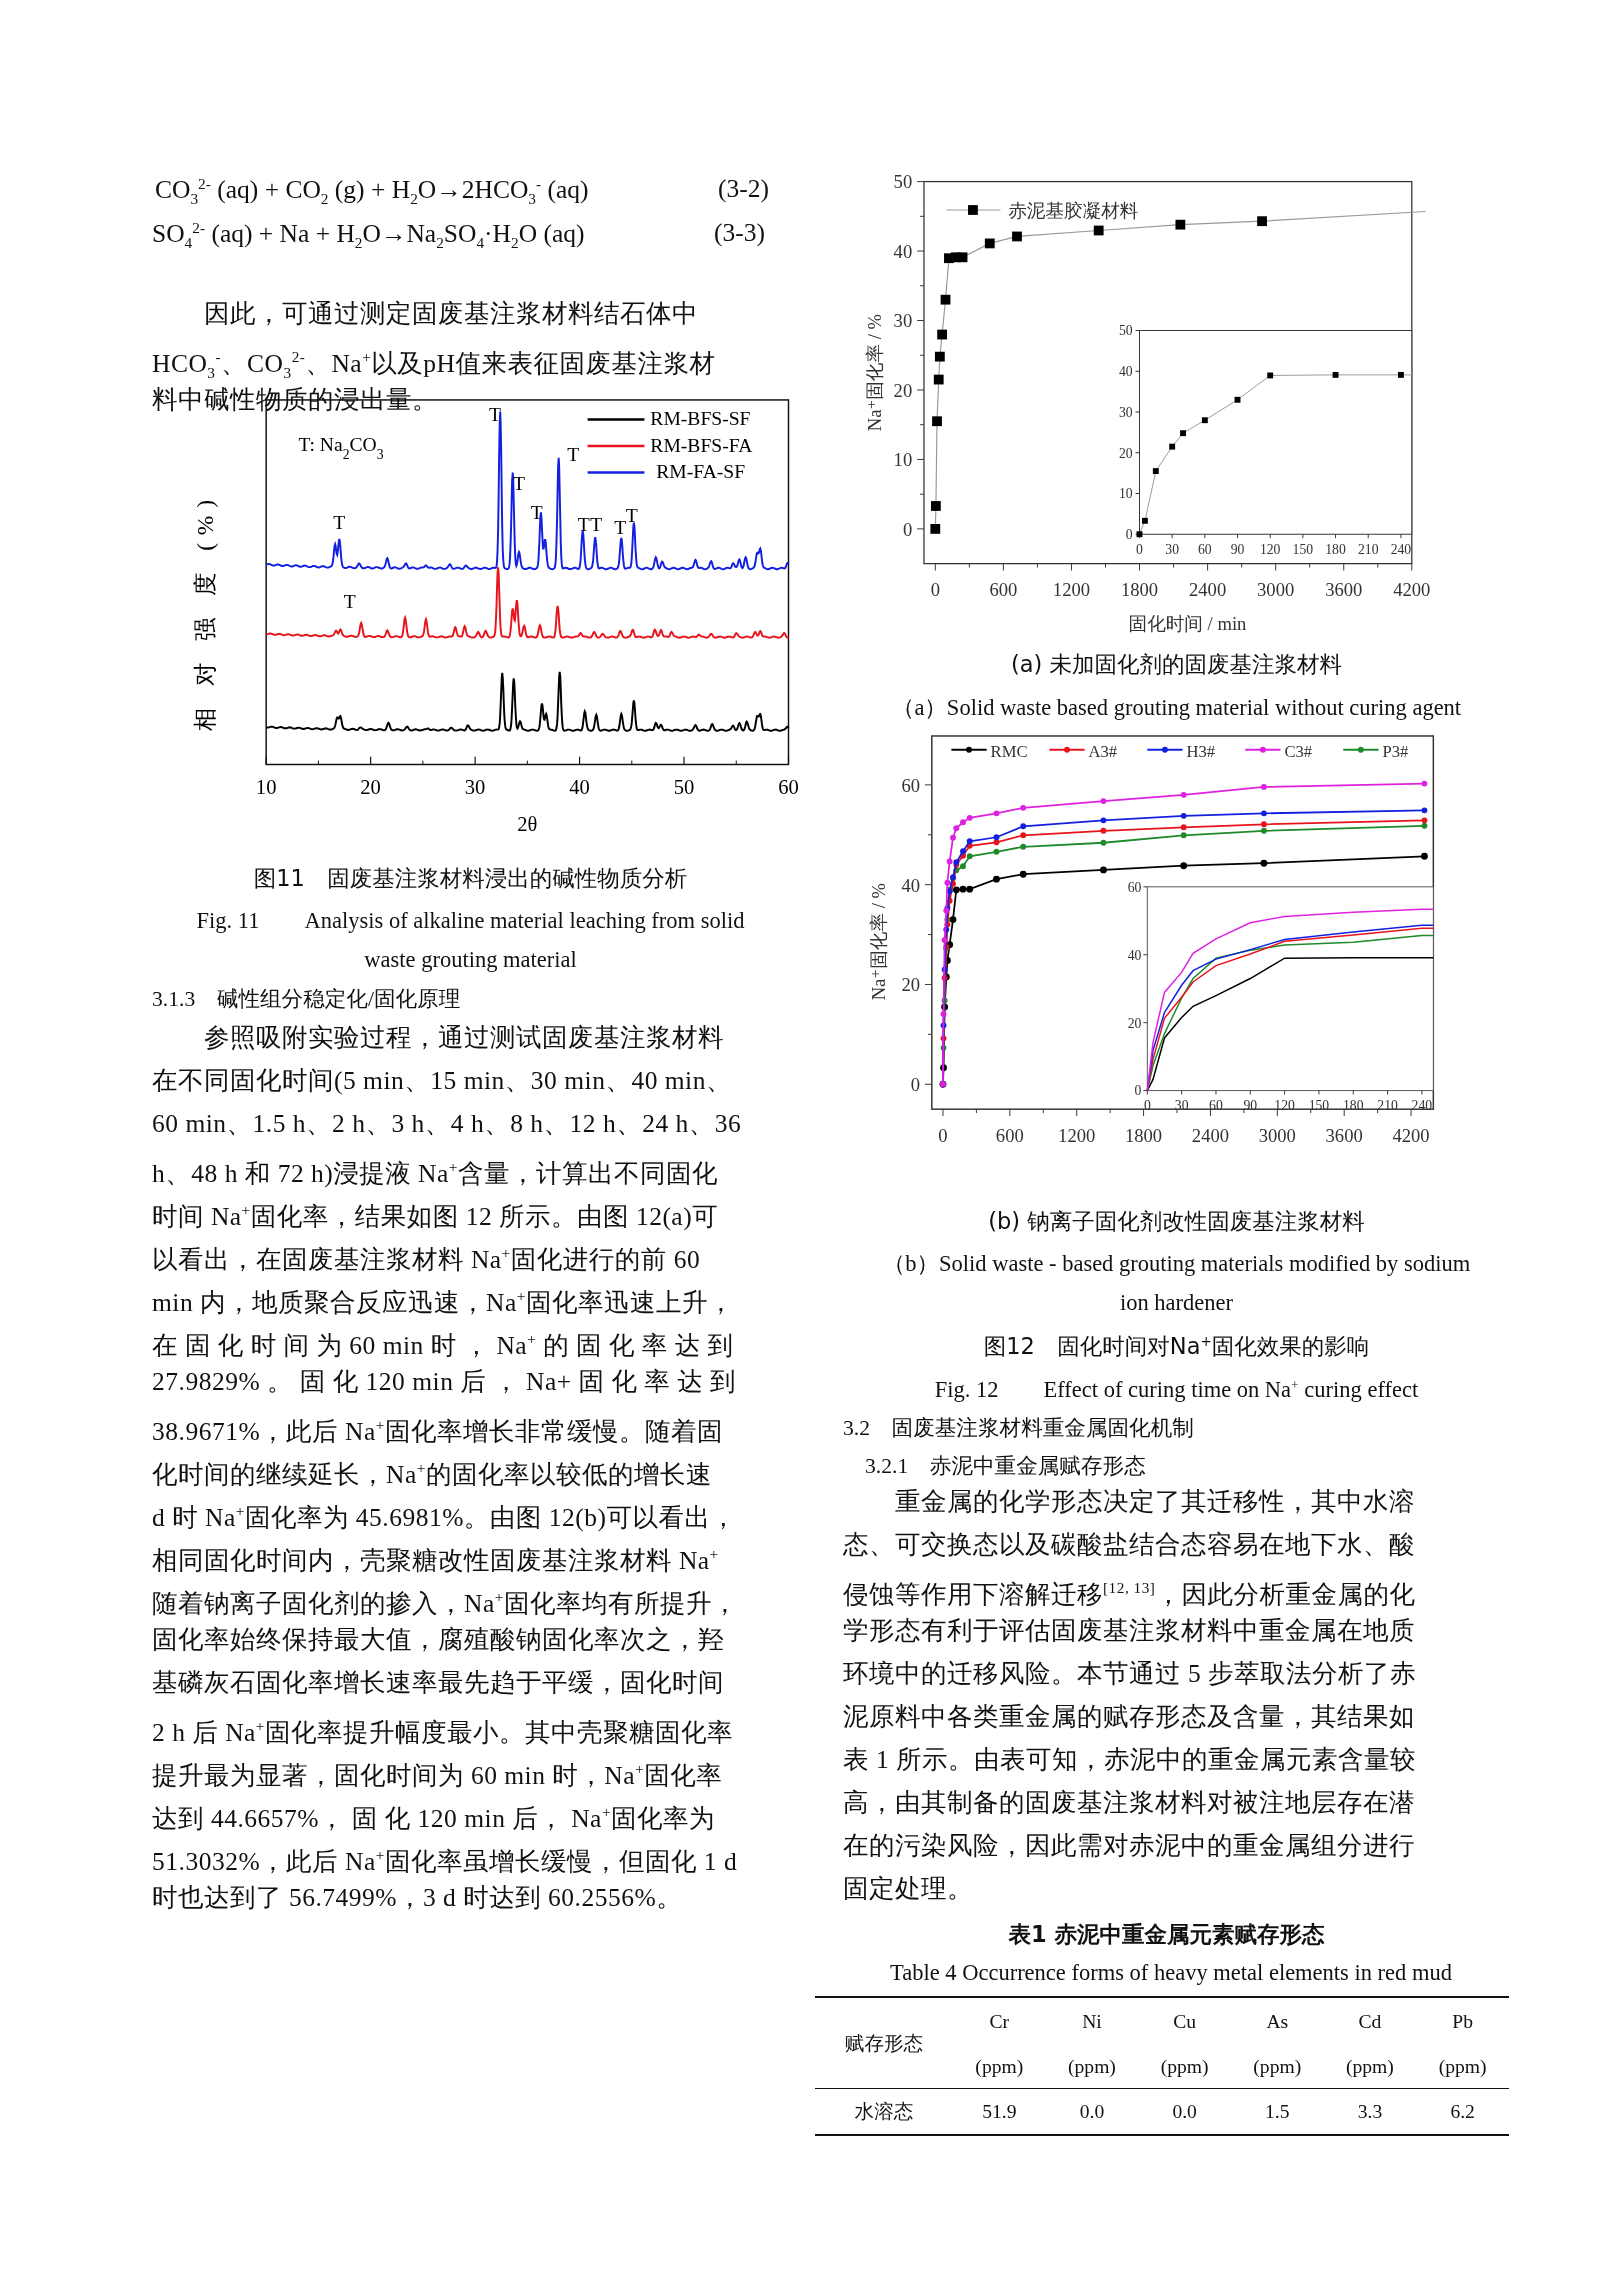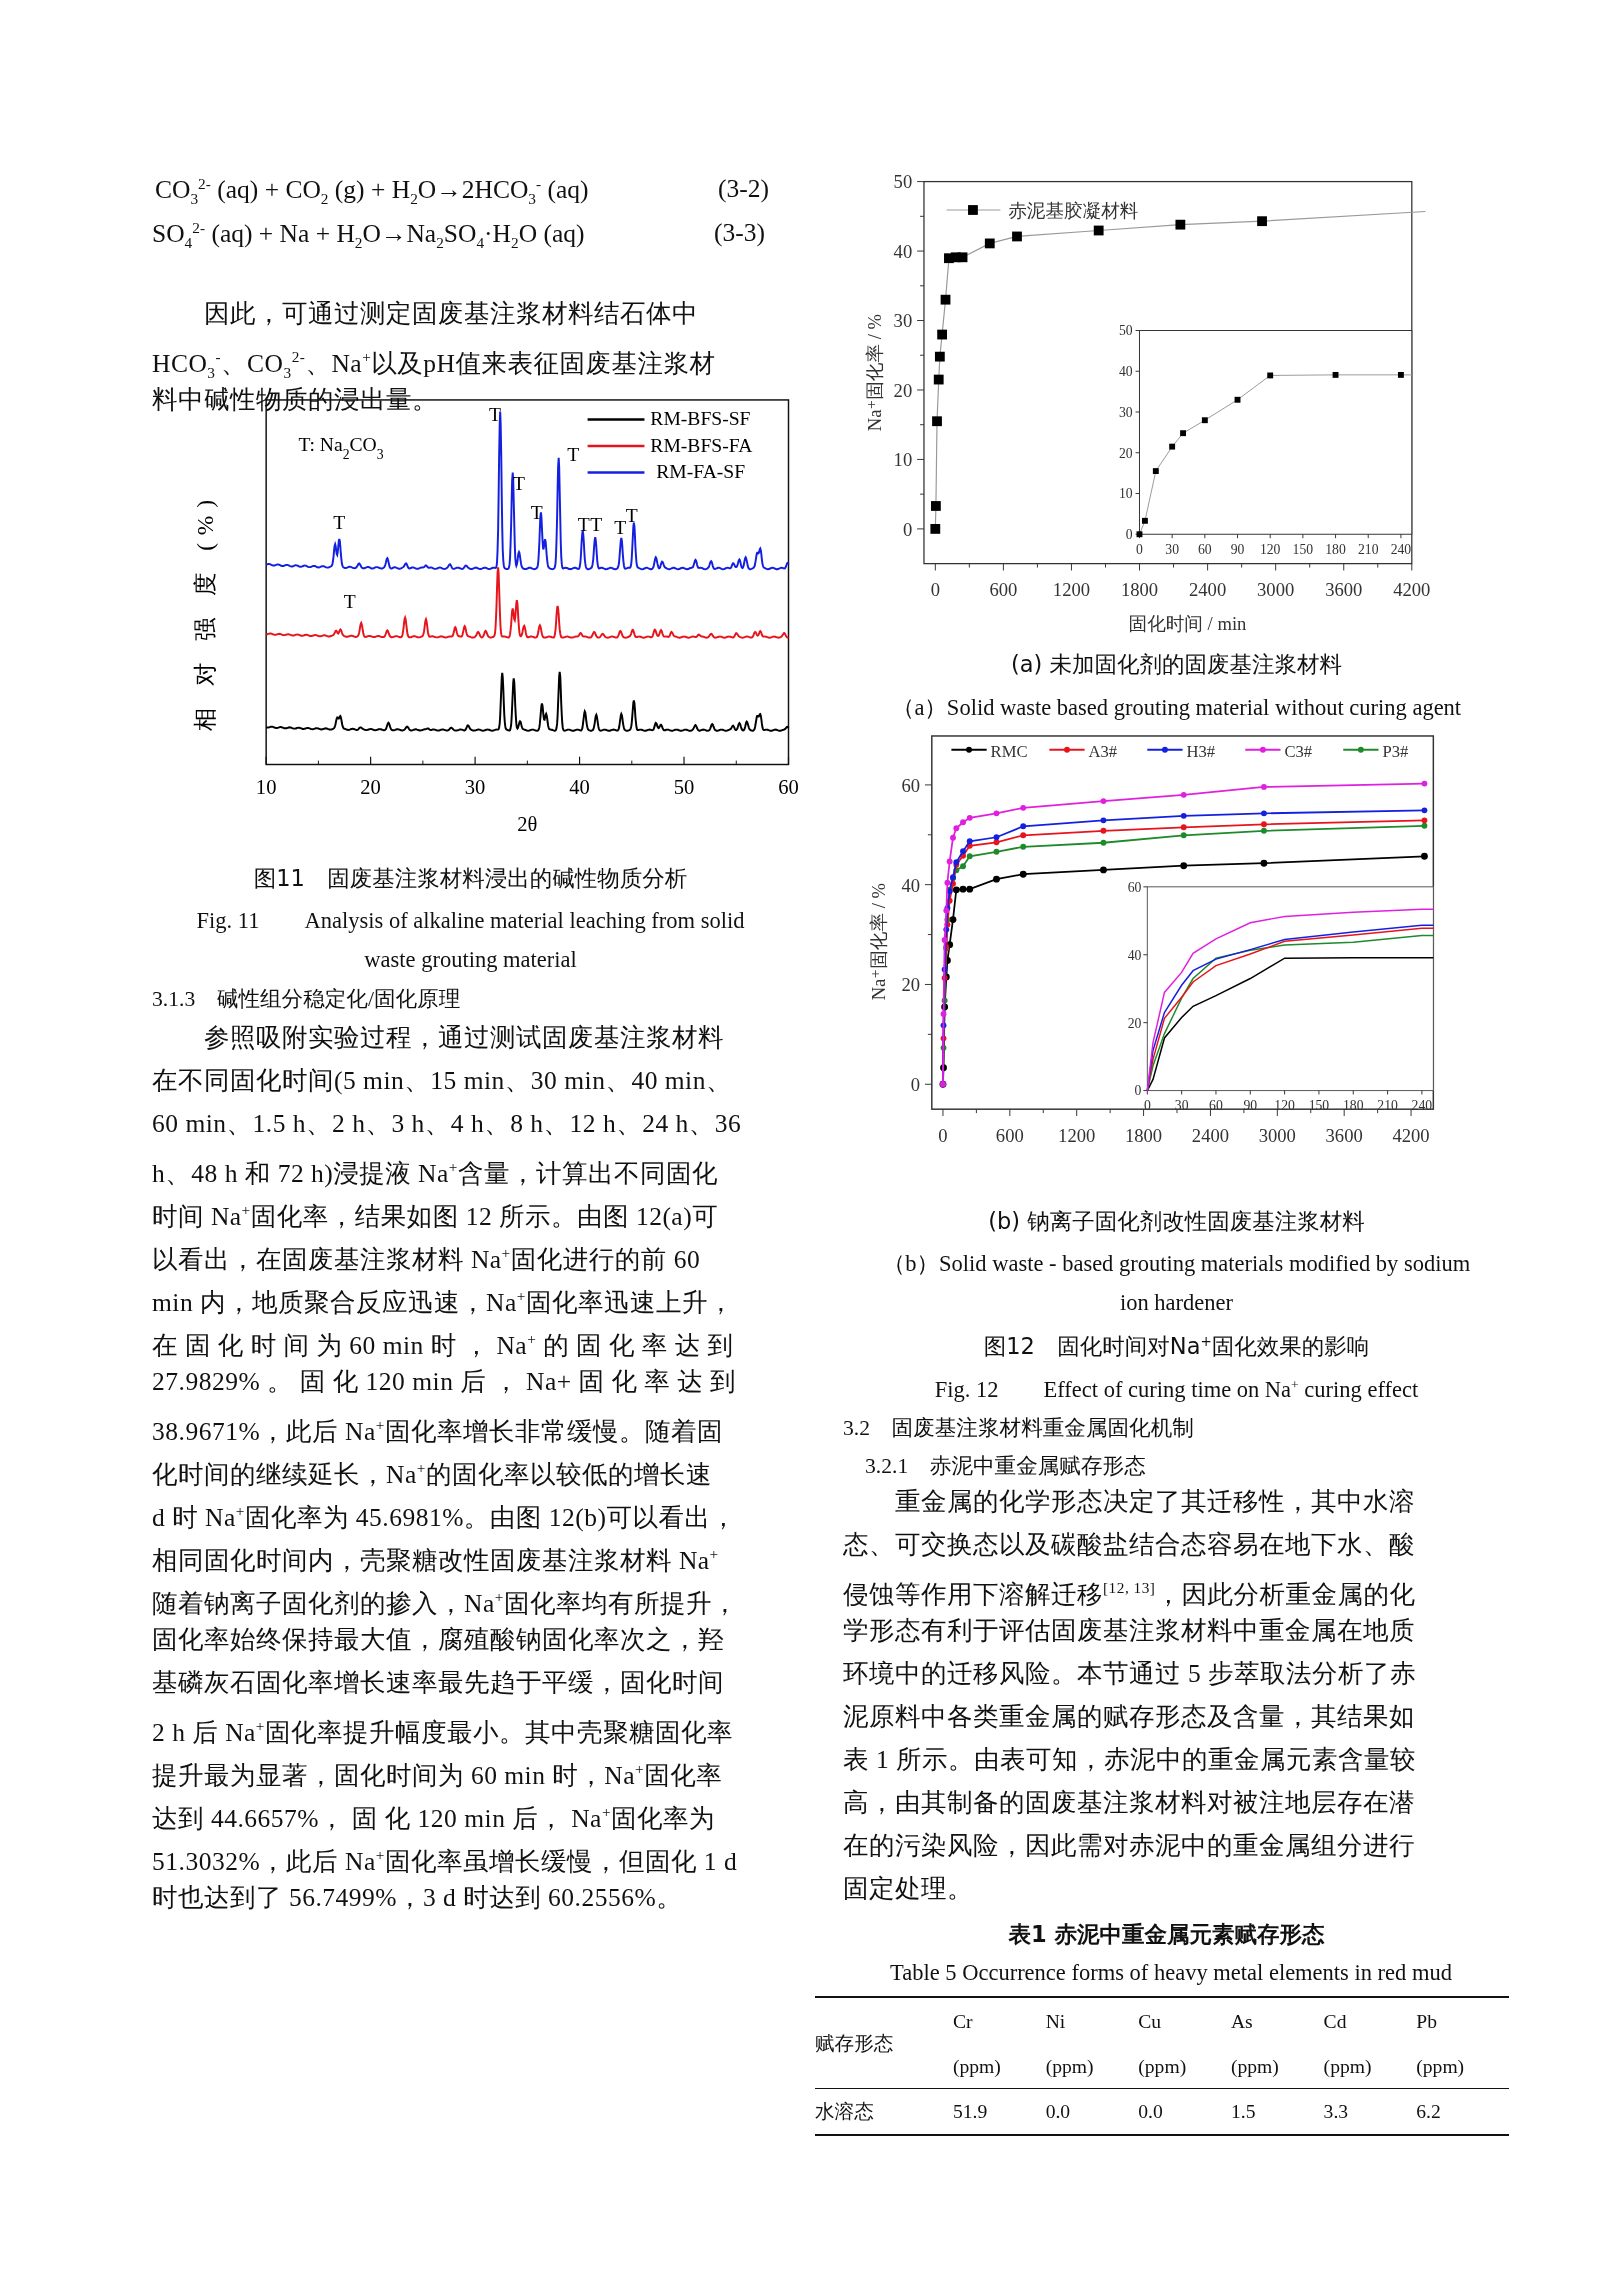--- a/index.html
+++ b/index.html
@@ -8,21 +8,21 @@
   .abs { position:absolute; }
   .col-text { font-size:25.5px; line-height:43px; letter-spacing:0.5px; text-align:justify; }
   .line { white-space:nowrap; height:43px; }
   .eq { font-size:25.5px; white-space:nowrap; }
   .cap-cn { font-family:"DejaVu Sans","Liberation Sans",sans-serif; font-size:22.5px; text-align:center; white-space:nowrap; }
   .cap-en { font-size:22.5px; text-align:center; white-space:nowrap; }
   .sec { font-size:21.6px; white-space:nowrap; }
   svg text { font-family:"Liberation Serif","DejaVu Serif",serif; }
   sup, sub { font-size:60%; }
   table.t1 { border-collapse:collapse; font-size:19.6px; }
-  table.t1 td { padding:0; }
+  table.t1 td { text-align:center; padding:0; }
 </style>
 </head>
 <body>
 
 <div class="abs eq" style="left:155px; top:174px;">
   <span>CO<sub>3</sub><sup>2-</sup> (aq) + CO<sub>2</sub> (g) + H<sub>2</sub>O→2HCO<sub>3</sub><sup>-</sup> (aq)</span>
 </div>
 <div class="abs eq" style="left:718px; top:174px;">(3-2)</div>
 <div class="abs eq" style="left:152px; top:218px;">
   <span>SO<sub>4</sub><sup>2-</sup> (aq) + Na + H<sub>2</sub>O→Na<sub>2</sub>SO<sub>4</sub>·H<sub>2</sub>O (aq)</span>
@@ -402,21 +402,21 @@
     <div class="line">学形态有利于评估固废基注浆材料中重金属在地质</div>
     <div class="line">环境中的迁移风险。本节通过 5 步萃取法分析了赤</div>
     <div class="line">泥原料中各类重金属的赋存形态及含量，其结果如</div>
     <div class="line">表 1 所示。由表可知，赤泥中的重金属元素含量较</div>
     <div class="line">高，由其制备的固废基注浆材料对被注地层存在潜</div>
     <div class="line">在的污染风险，因此需对赤泥中的重金属组分进行</div>
     <div class="line">固定处理。</div>
   </div>
 
 <div class="abs cap-cn" style="left:843px; width:647px; top:1919px; font-weight:bold;">表1  赤泥中重金属元素赋存形态</div>
-<div class="abs cap-en" style="left:833px; width:676px; top:1960px;">Table 5 Occurrence forms of heavy metal elements in red mud</div>
+<div class="abs cap-en" style="left:833px; width:676px; top:1960px;">Table 4 Occurrence forms of heavy metal elements in red mud</div>
 
 <div class="abs" style="left:815px; top:1996px; width:694px;">
   <div style="border-top:2.9px solid #111;"></div>
   <table class="t1" style="width:694px;" id="t1">
     <tbody>
         <tr style="height:47px;">
       <td rowspan="2" style="width:137px;">赋存形态</td>
     <td style="width: 92px;">Cr</td>
           <td style="width: 92px;">Ni</td>
           <td style="width: 92px;">Cu</td>

